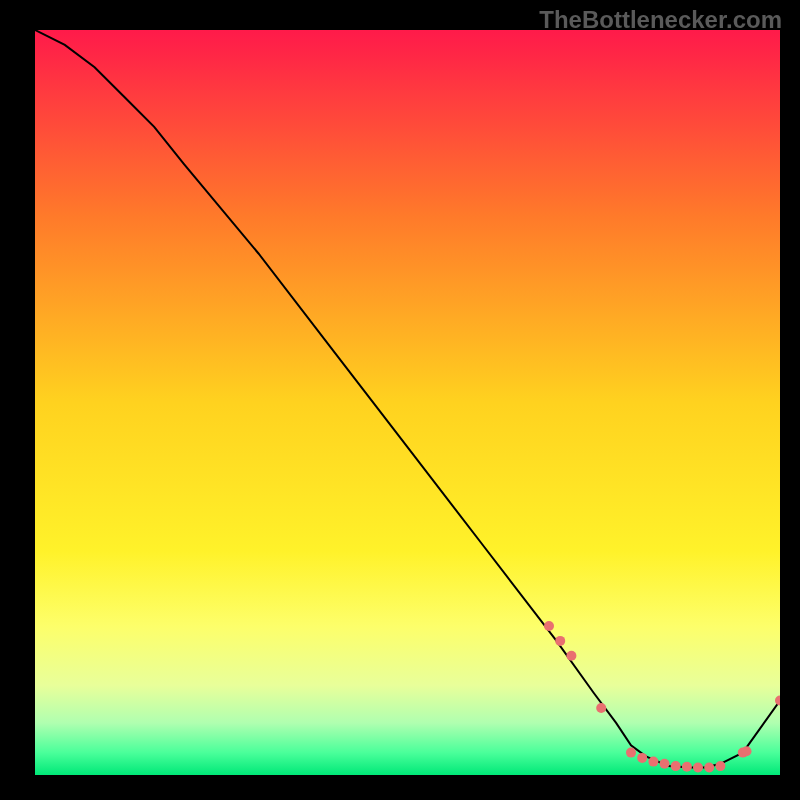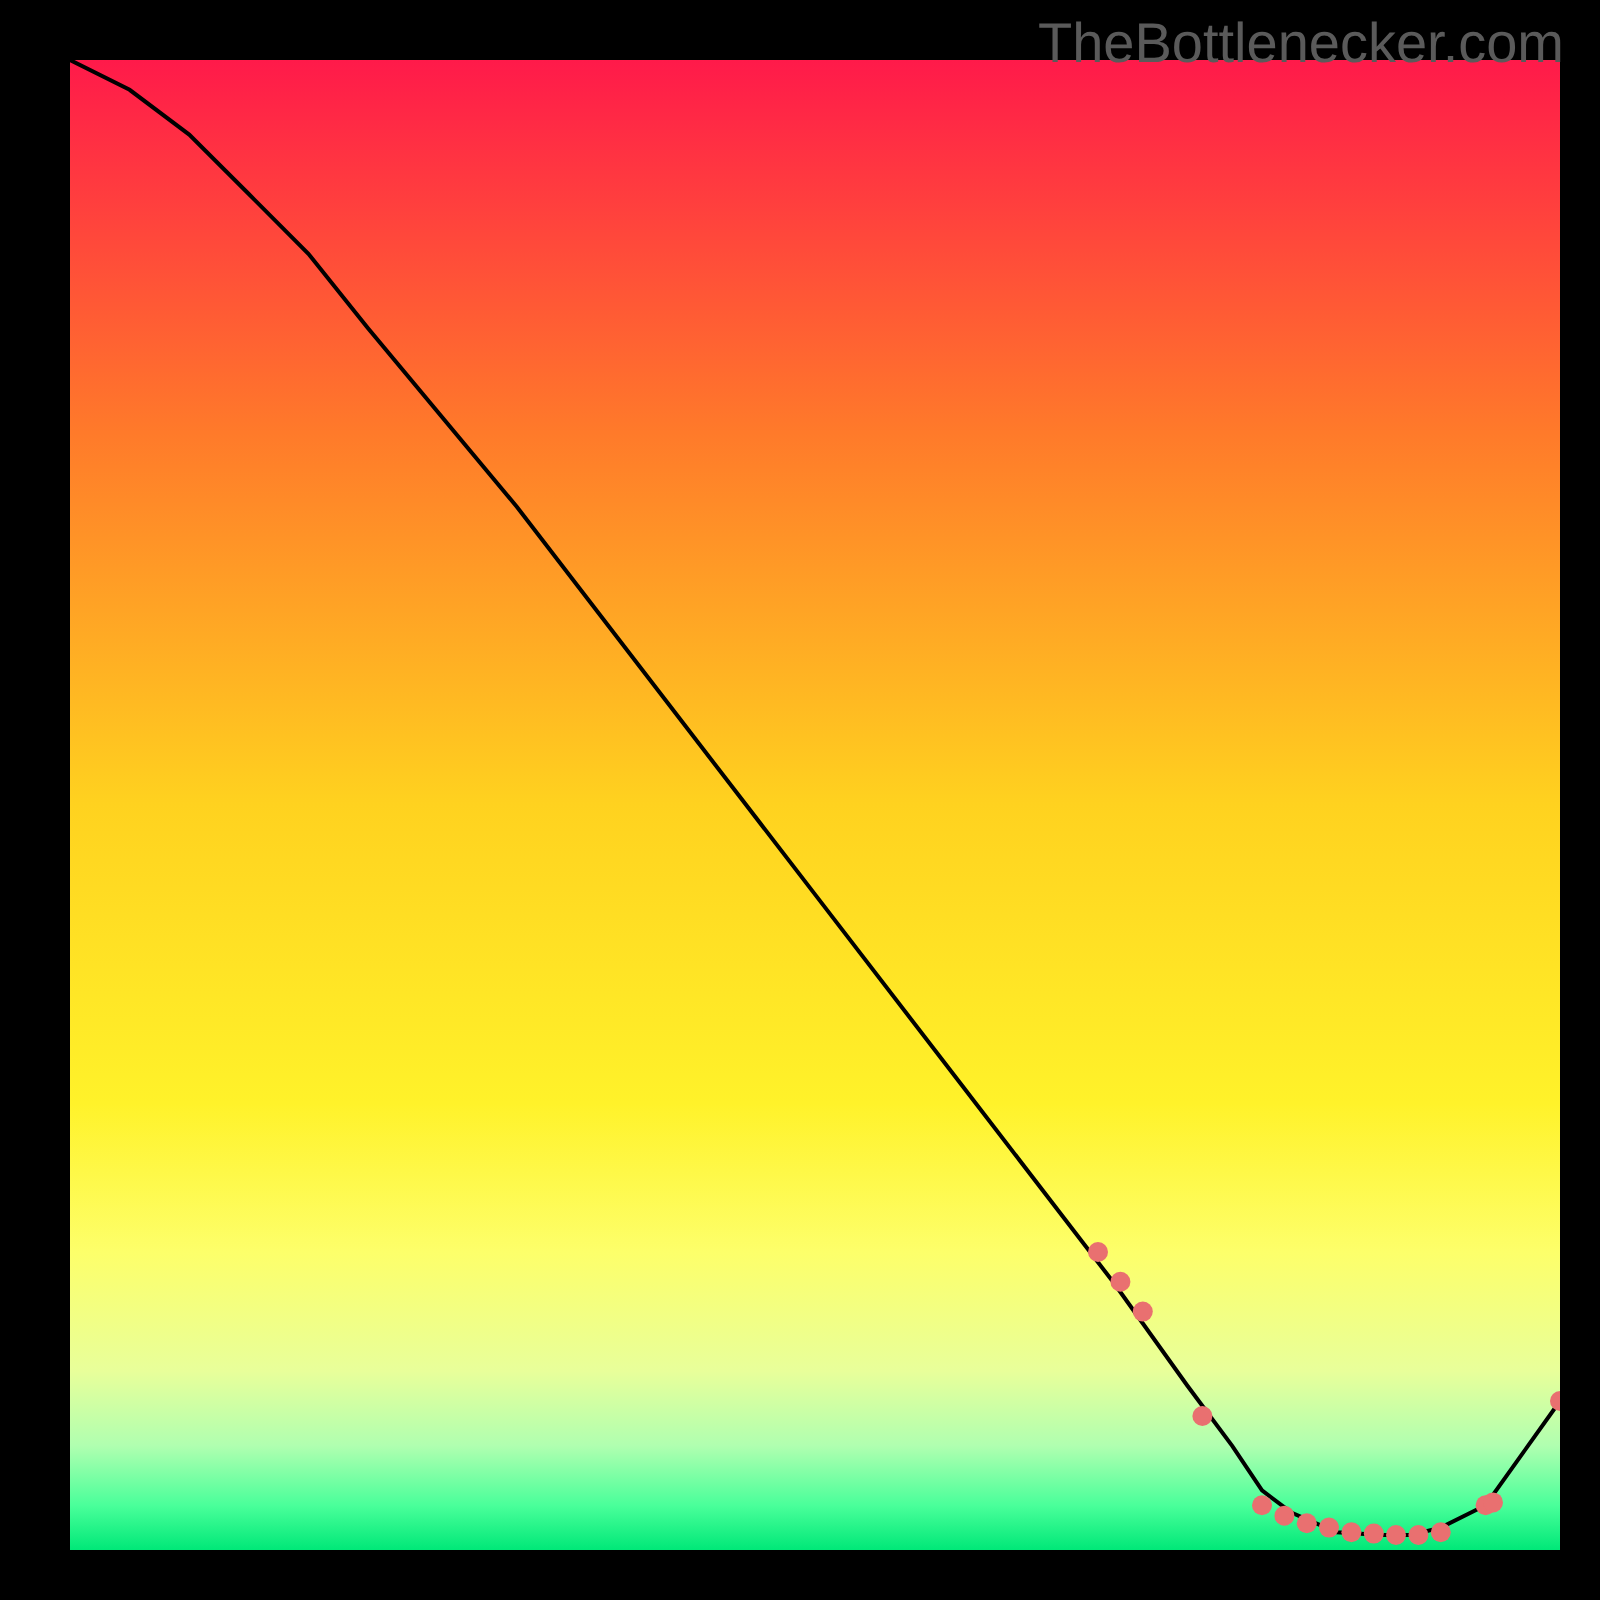--- a/index.html
+++ b/index.html
@@ -8,22 +8,22 @@
     height: 800px;
     background: #000;
     position: relative;
     font-family: Arial, sans-serif;
   }
   .watermark {
     position: absolute;
     top: 6px;
     right: 18px;
     color: #5a5a5a;
-    font-size: 28px;
-    font-weight: 400;
+    font-size: 24px;
+    font-weight: 700;
     z-index: 10;
   }
   .plot-area {
     position: absolute;
     left: 35px;
     top: 30px;
     width: 745px;
     height: 745px;
     overflow: hidden;
   }

